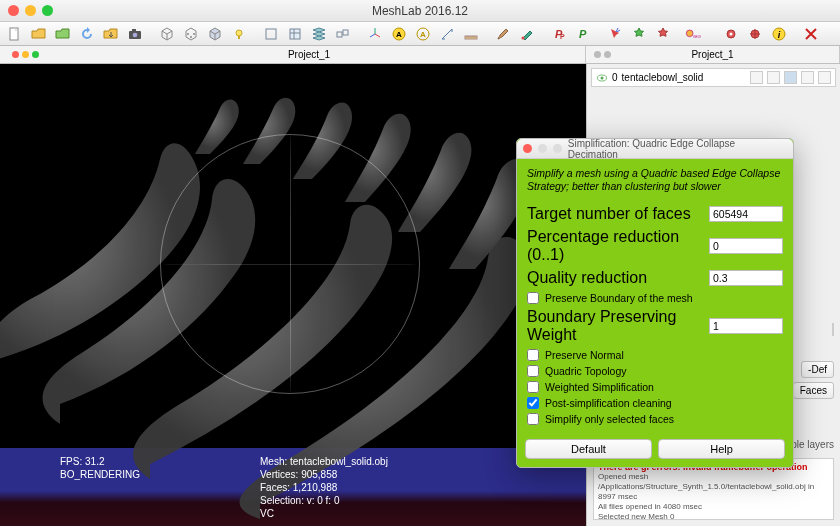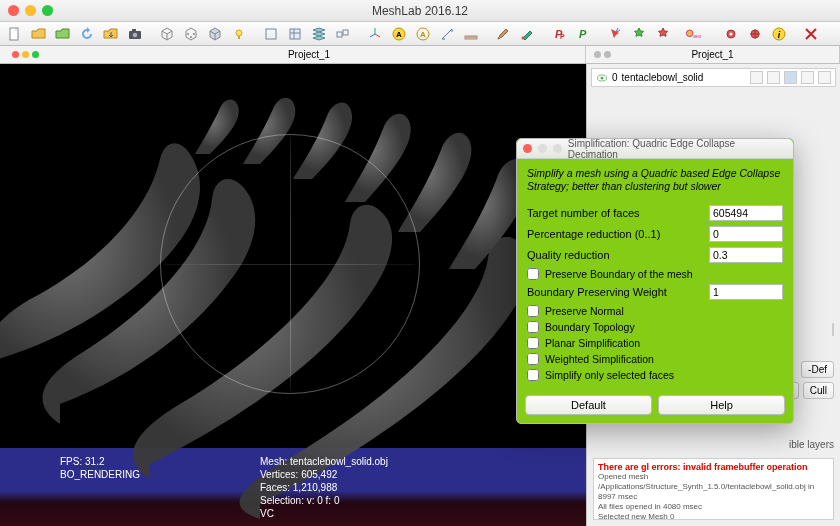--- a/index.html
+++ b/index.html
@@ -44,21 +44,21 @@
   .log { position:absolute; left:6px; right:6px; bottom:6px; height:62px; background:#fff; border:1px solid #cfcfcf; padding:3px 4px; font-family:Menlo,monospace; font-size:8px; line-height:10px; color:#555; overflow:hidden;}
   .log .err{color:#d00; font-weight:bold; font-size:9px;}
 
   
   .dialog { position:absolute; left:516px; top:138px; width:278px; background:#84cc16; border:1px solid #b8b8b8; border-radius:5px; box-shadow:0 8px 30px rgba(0,0,0,0.35); font-size:11px;}
   .dlg-title{height:20px; background:linear-gradient(#f7f7f7,#e5e5e5); border-bottom:1px solid #ccc; border-radius:5px 5px 0 0; display:flex; align-items:center; padding:0 6px; gap:6px; font-size:10px; color:#555;}
   .dlg-title .tdot{width:9px;height:9px;}
   .dlg-body{padding:8px 10px 6px;}
   .dlg-desc{font-style:italic; font-size:10.5px; margin-bottom:12px; line-height:13px;}
   .frow{display:flex; align-items:center; margin-bottom:5px; gap:6px;}
-  .frow label{flex:1; font-size:11px;}
+  .frow label{flex:1; font-size:16px;}
   .frow input[type=text]{width:74px; font-size:10.5px; padding:1px 3px; border:1px solid #bbb; background:#fff;}
   .chk{display:flex; align-items:center; gap:6px; font-size:10.5px; margin-bottom:4px;}
   .chk input{width:12px;height:12px;}
   .dlg-foot{display:flex; gap:6px; padding:4px 8px 8px;}
   .dlg-foot .half{flex:1;}
   .macbtn{display:block; text-align:center; font-size:11px; padding:3px 0; border:1px solid #bcbcbc; border-radius:4px; background:linear-gradient(#fdfdfd,#ececec);}
   .macbtn.primary{box-shadow:0 0 0 2px rgba(70,140,255,0.6);}
 </style>
 </head>
 <body>
@@ -309,21 +309,21 @@
     <div class="circle c1"></div>
     <div class="circle c2"></div>
     <div class="circle c3"></div>
     <div class="hud">
       <div class="col">
         <div>FPS: 31.2</div>
         <div>BO_RENDERING</div>
       </div>
       <div class="col">
         <div>Mesh: tentaclebowl_solid.obj</div>
-        <div>Vertices: 605,492</div>
+        <div>Vertices: 905,858</div>
         <div>Faces: 1,210,988</div>
         <div>Selection: v: 0 f: 0</div>
         <div>VC</div>
       </div>
     </div>
   </div>
 
   <div class="rightcol">
     <div class="layerrow">
       <svg class="eye" viewBox="0 0 16 16">
@@ -339,21 +339,21 @@
       <span class="miniico"></span>
     </div>
 
     <div class="lower-right">
       <div style="text-align:right"><span class="miniico" style="background:#8c8"></span></div>
       <div class="btnrow" style="justify-content:flex-end; margin-top:26px">
         <span class="sbtn">-Def</span>
       </div>
       <div class="btnrow" style="justify-content:flex-end">
         <span class="sbtn">ancy</span>
-        <span class="sbtn">Cull</span>
+        <span class="sbtn">Faces</span>
       </div>
       <div style="margin-top:40px; text-align:right; color:#555">ible layers</div>
     </div>
 
     <div class="log">
       <div class="err">There are gl errors: invalid framebuffer operation</div>
       <div>Opened mesh /Applications/Structure_Synth_1.5.0/tentaclebowl_solid.obj in 8997 msec</div>
       <div>All files opened in 4080 msec</div>
       <div>Selected new Mesh 0</div>
 
@@ -393,29 +393,29 @@
       <label>Boundary Preserving Weight</label>
       <input type="text" value="1" style="">
     </div>
 
     <div class="chk">
         <input type="checkbox" style="">
         <span>Preserve Normal</span>
       </div>
     <div class="chk">
         <input type="checkbox" style="">
-        <span>Boundary Topology</span>
-      </div>
-    <div class="chk">
-        <input type="checkbox" style="">
-        <span>Planar Simplification</span>
+        <span>Quadric Topology</span>
       </div>
     <div class="chk">
         <input type="checkbox" style="">
         <span>Weighted Simplification</span>
+      </div>
+    <div class="chk">
+        <input type="checkbox" checked="" style="">
+        <span>Post-simplification cleaning</span>
       </div>
     <div class="chk">
         <input type="checkbox" style="">
         <span>Simplify only selected faces</span>
       </div>
   </div>
   <div class="dlg-foot">
     <div class="half">
         <span class="macbtn">Default</span>
       </div>

